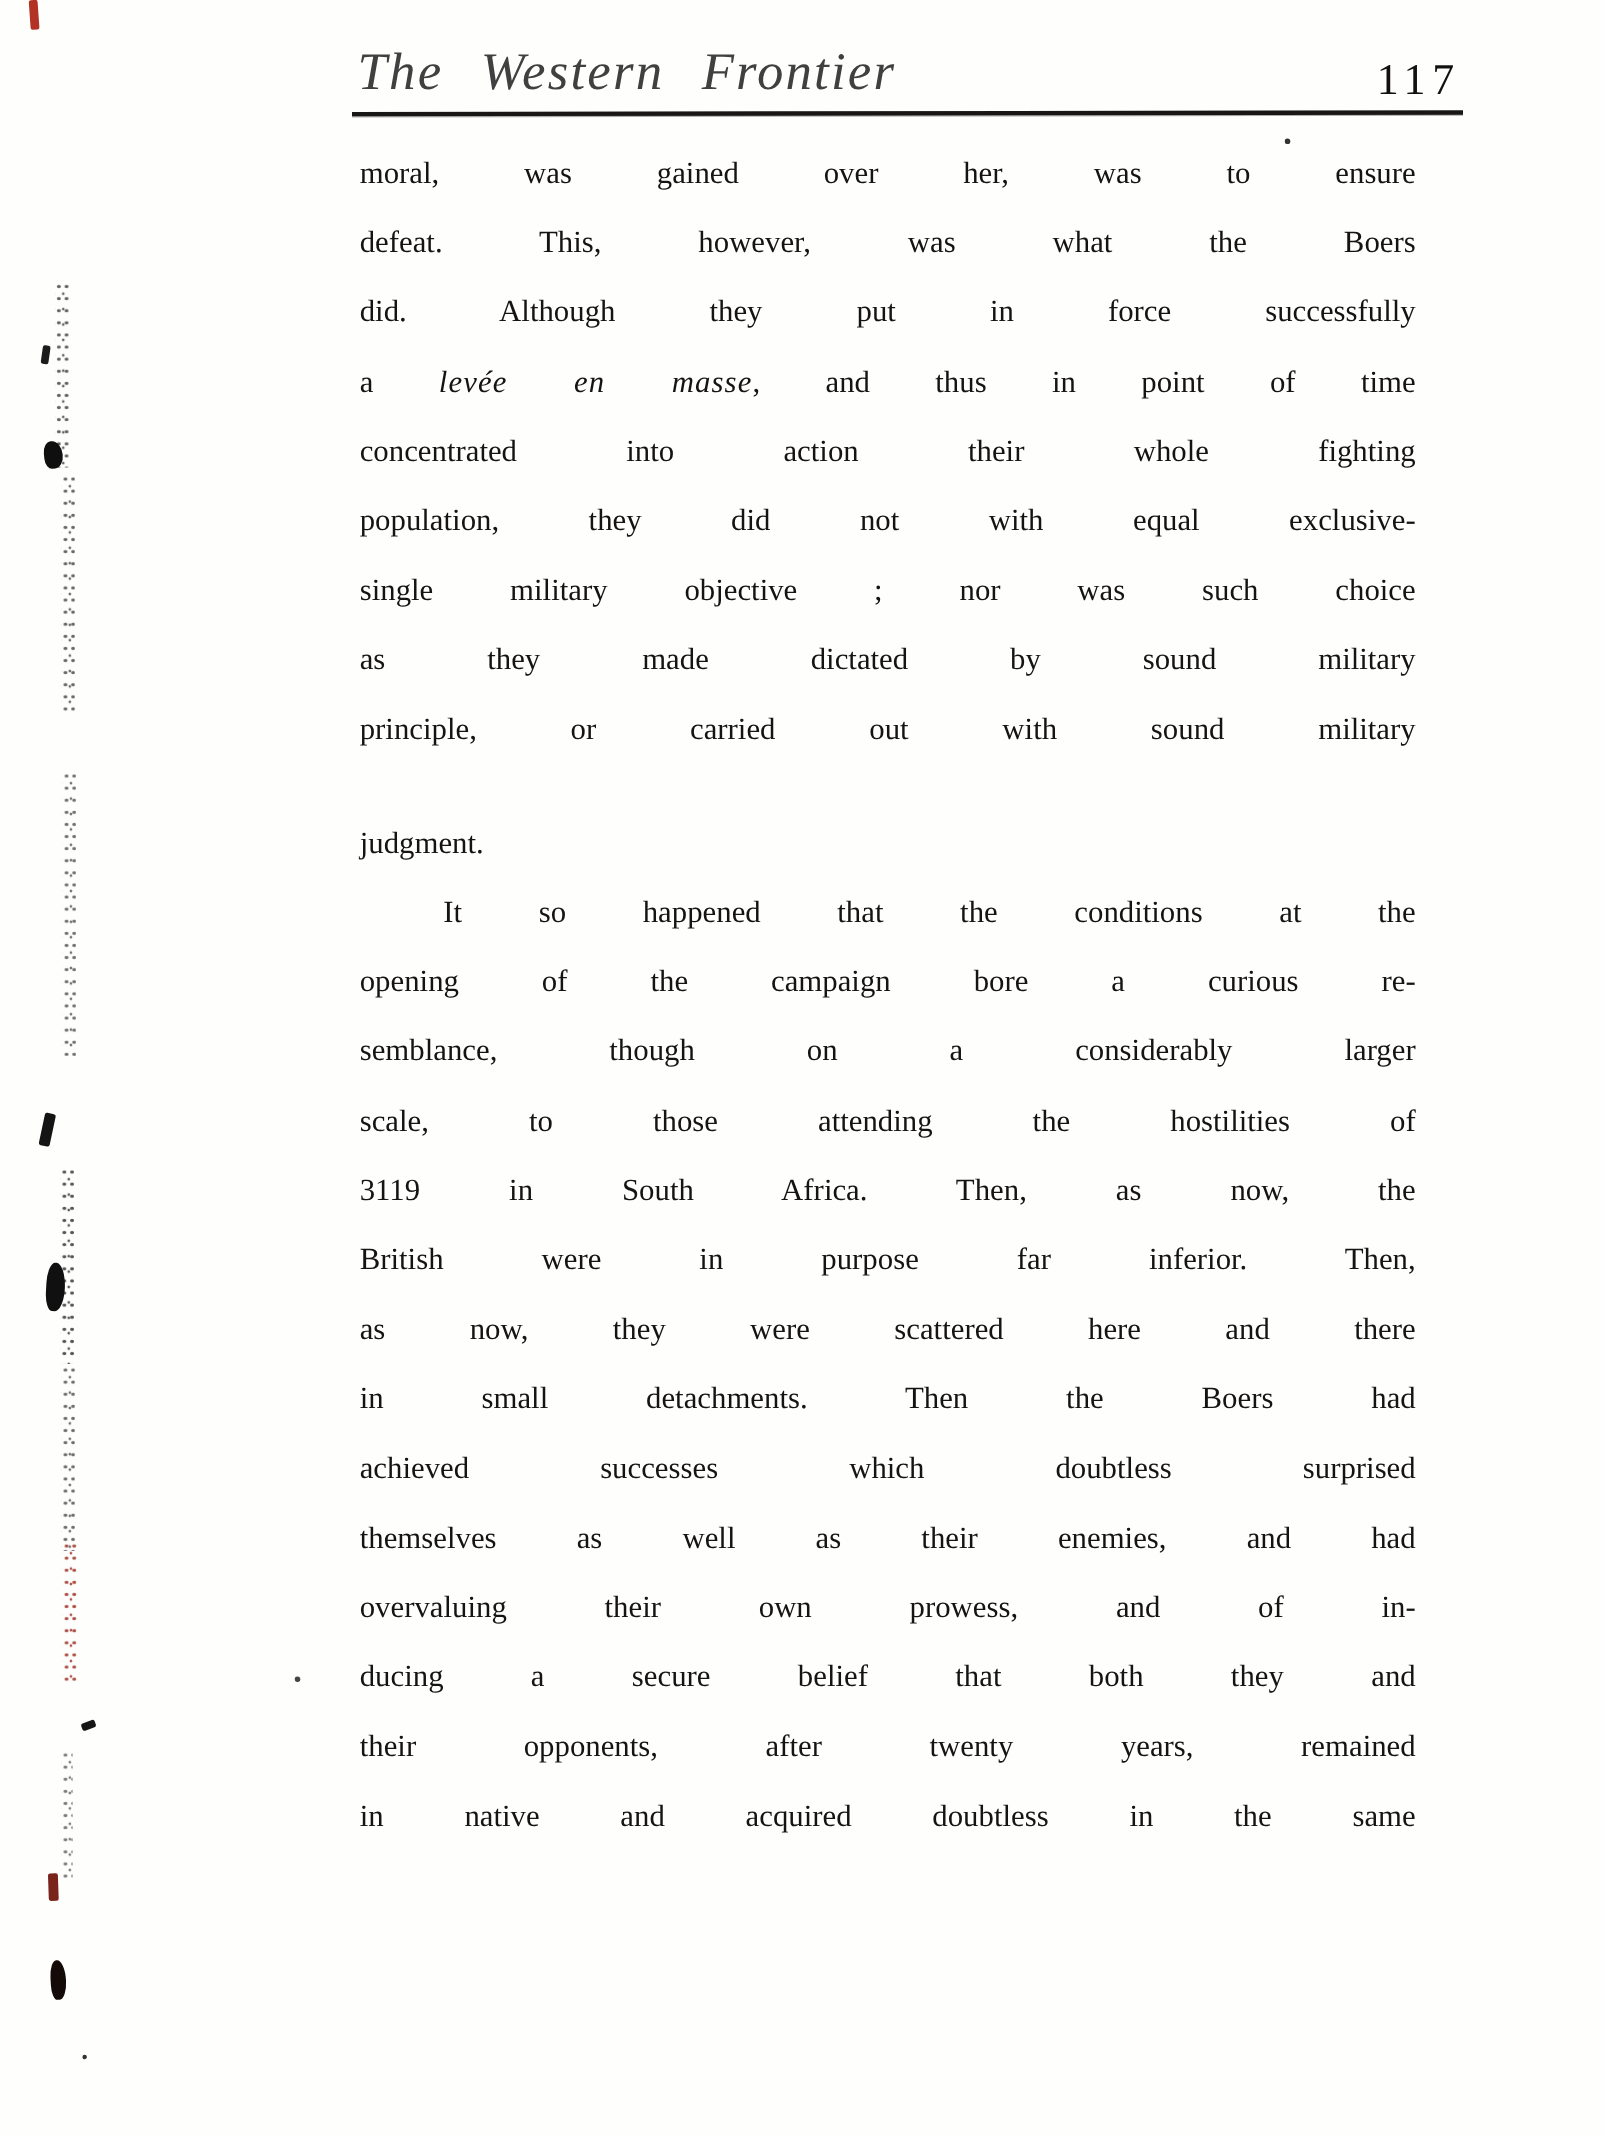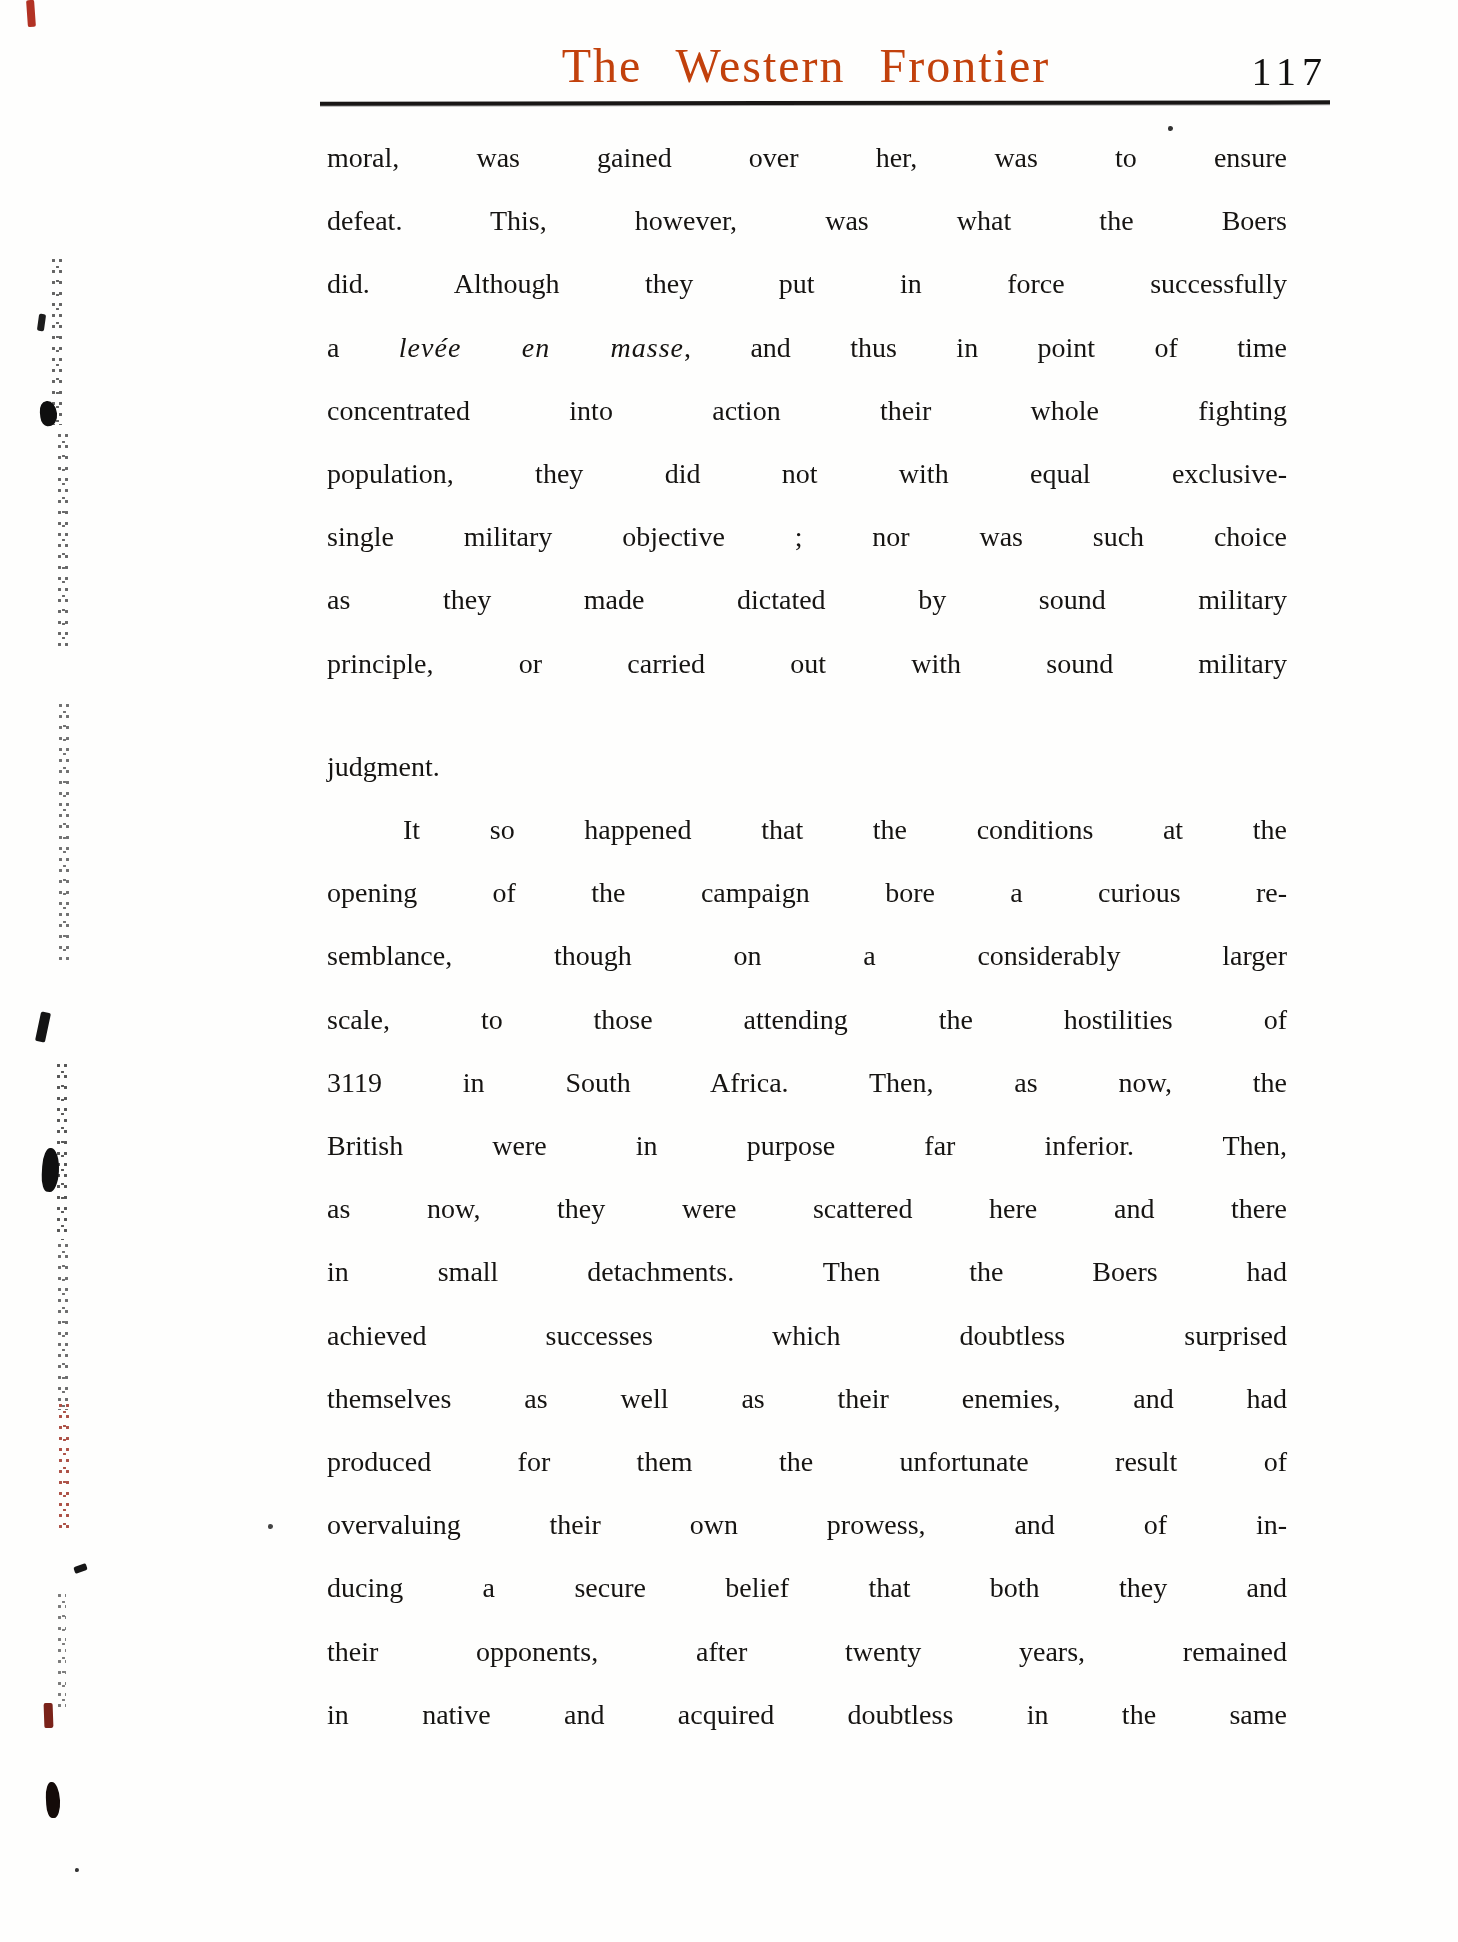--- a/index.html
+++ b/index.html
@@ -12,25 +12,26 @@
     overflow:hidden;
   }
   .page{
     position:absolute;inset:0;
     background:#fefefd;
   }
   
   .header-title{
     position:absolute;
     left:325px;width:962px;top:38px;
-    text-align:center;
+    text-align:left;
+    font-style:italic;
     font-size:48px;
     letter-spacing:2px;
     word-spacing:20px;
-    color:#c2410c;
+    color:#404040;
   }
   .page-number{
     position:absolute;
     top:48px;right:130px;
     font-size:40px;
     letter-spacing:6px;
     color:#121110;
   }
   .header-rule{
     position:absolute;
@@ -108,21 +109,20 @@
         <div class="line">It so happened that the conditions at the</div>
         <div class="line">opening of the campaign bore a curious re-</div>
         <div class="line">semblance, though on a considerably larger</div>
         <div class="line">scale, to those attending the hostilities of</div>
         <div class="line">3119 in South Africa. Then, as now, the</div>
         <div class="line">British were in purpose far inferior. Then,</div>
         <div class="line">as now, they were scattered here and there</div>
         <div class="line">in small detachments. Then the Boers had</div>
         <div class="line">achieved successes which doubtless surprised</div>
         <div class="line">themselves as well as their enemies, and had</div>
-        <div class="line">produced for them the unfortunate result of</div>
         <div class="line">overvaluing their own prowess, and of in-</div>
         <div class="line">ducing a secure belief that both they and</div>
         <div class="line">their opponents, after twenty years, remained</div>
         <div class="line">in native and acquired doubtless in the same</div>
       </div>
     </div>
 
   <div class="artifact-layer">
       <div class="mark bar" style="left: 27px; top: 0px; width: 8px; height: 27px; color: rgb(178, 50, 36); background: rgb(178, 50, 36); transform: rotate(-4deg);"></div>
       <div class="mark speckles" style="left: 50px; top: 255px; width: 14px; height: 170px; color: rgb(74, 74, 74);"></div>

